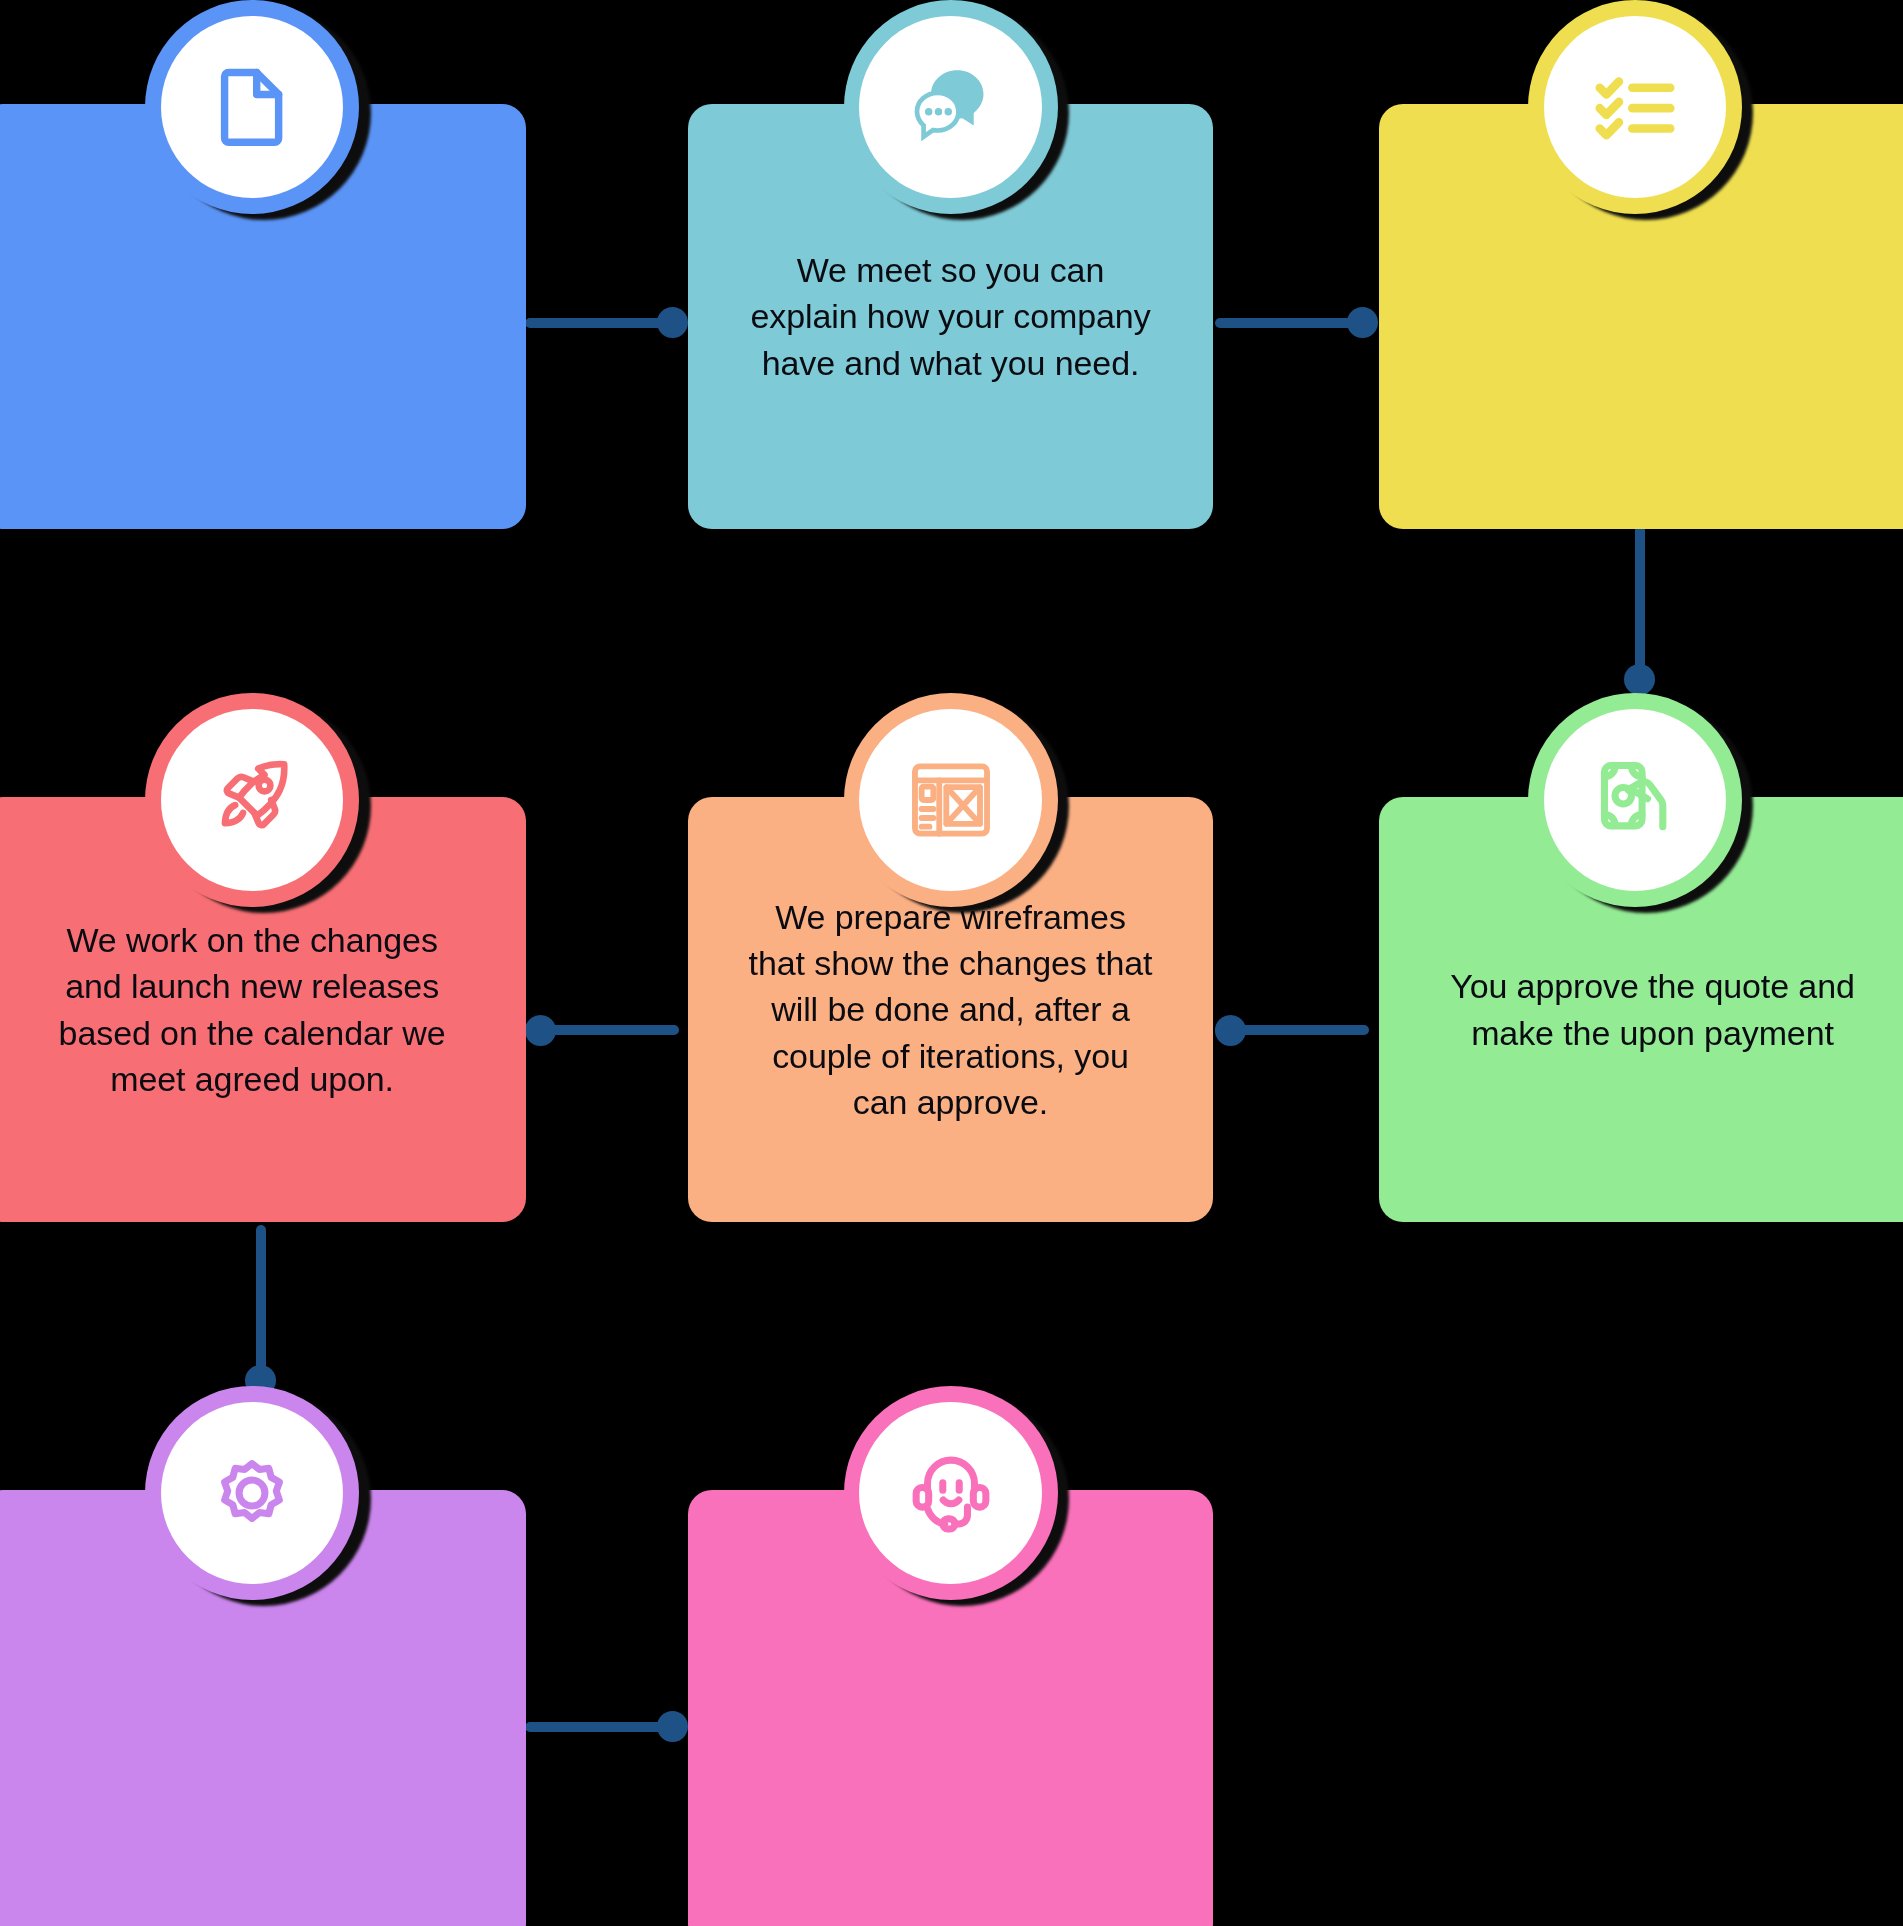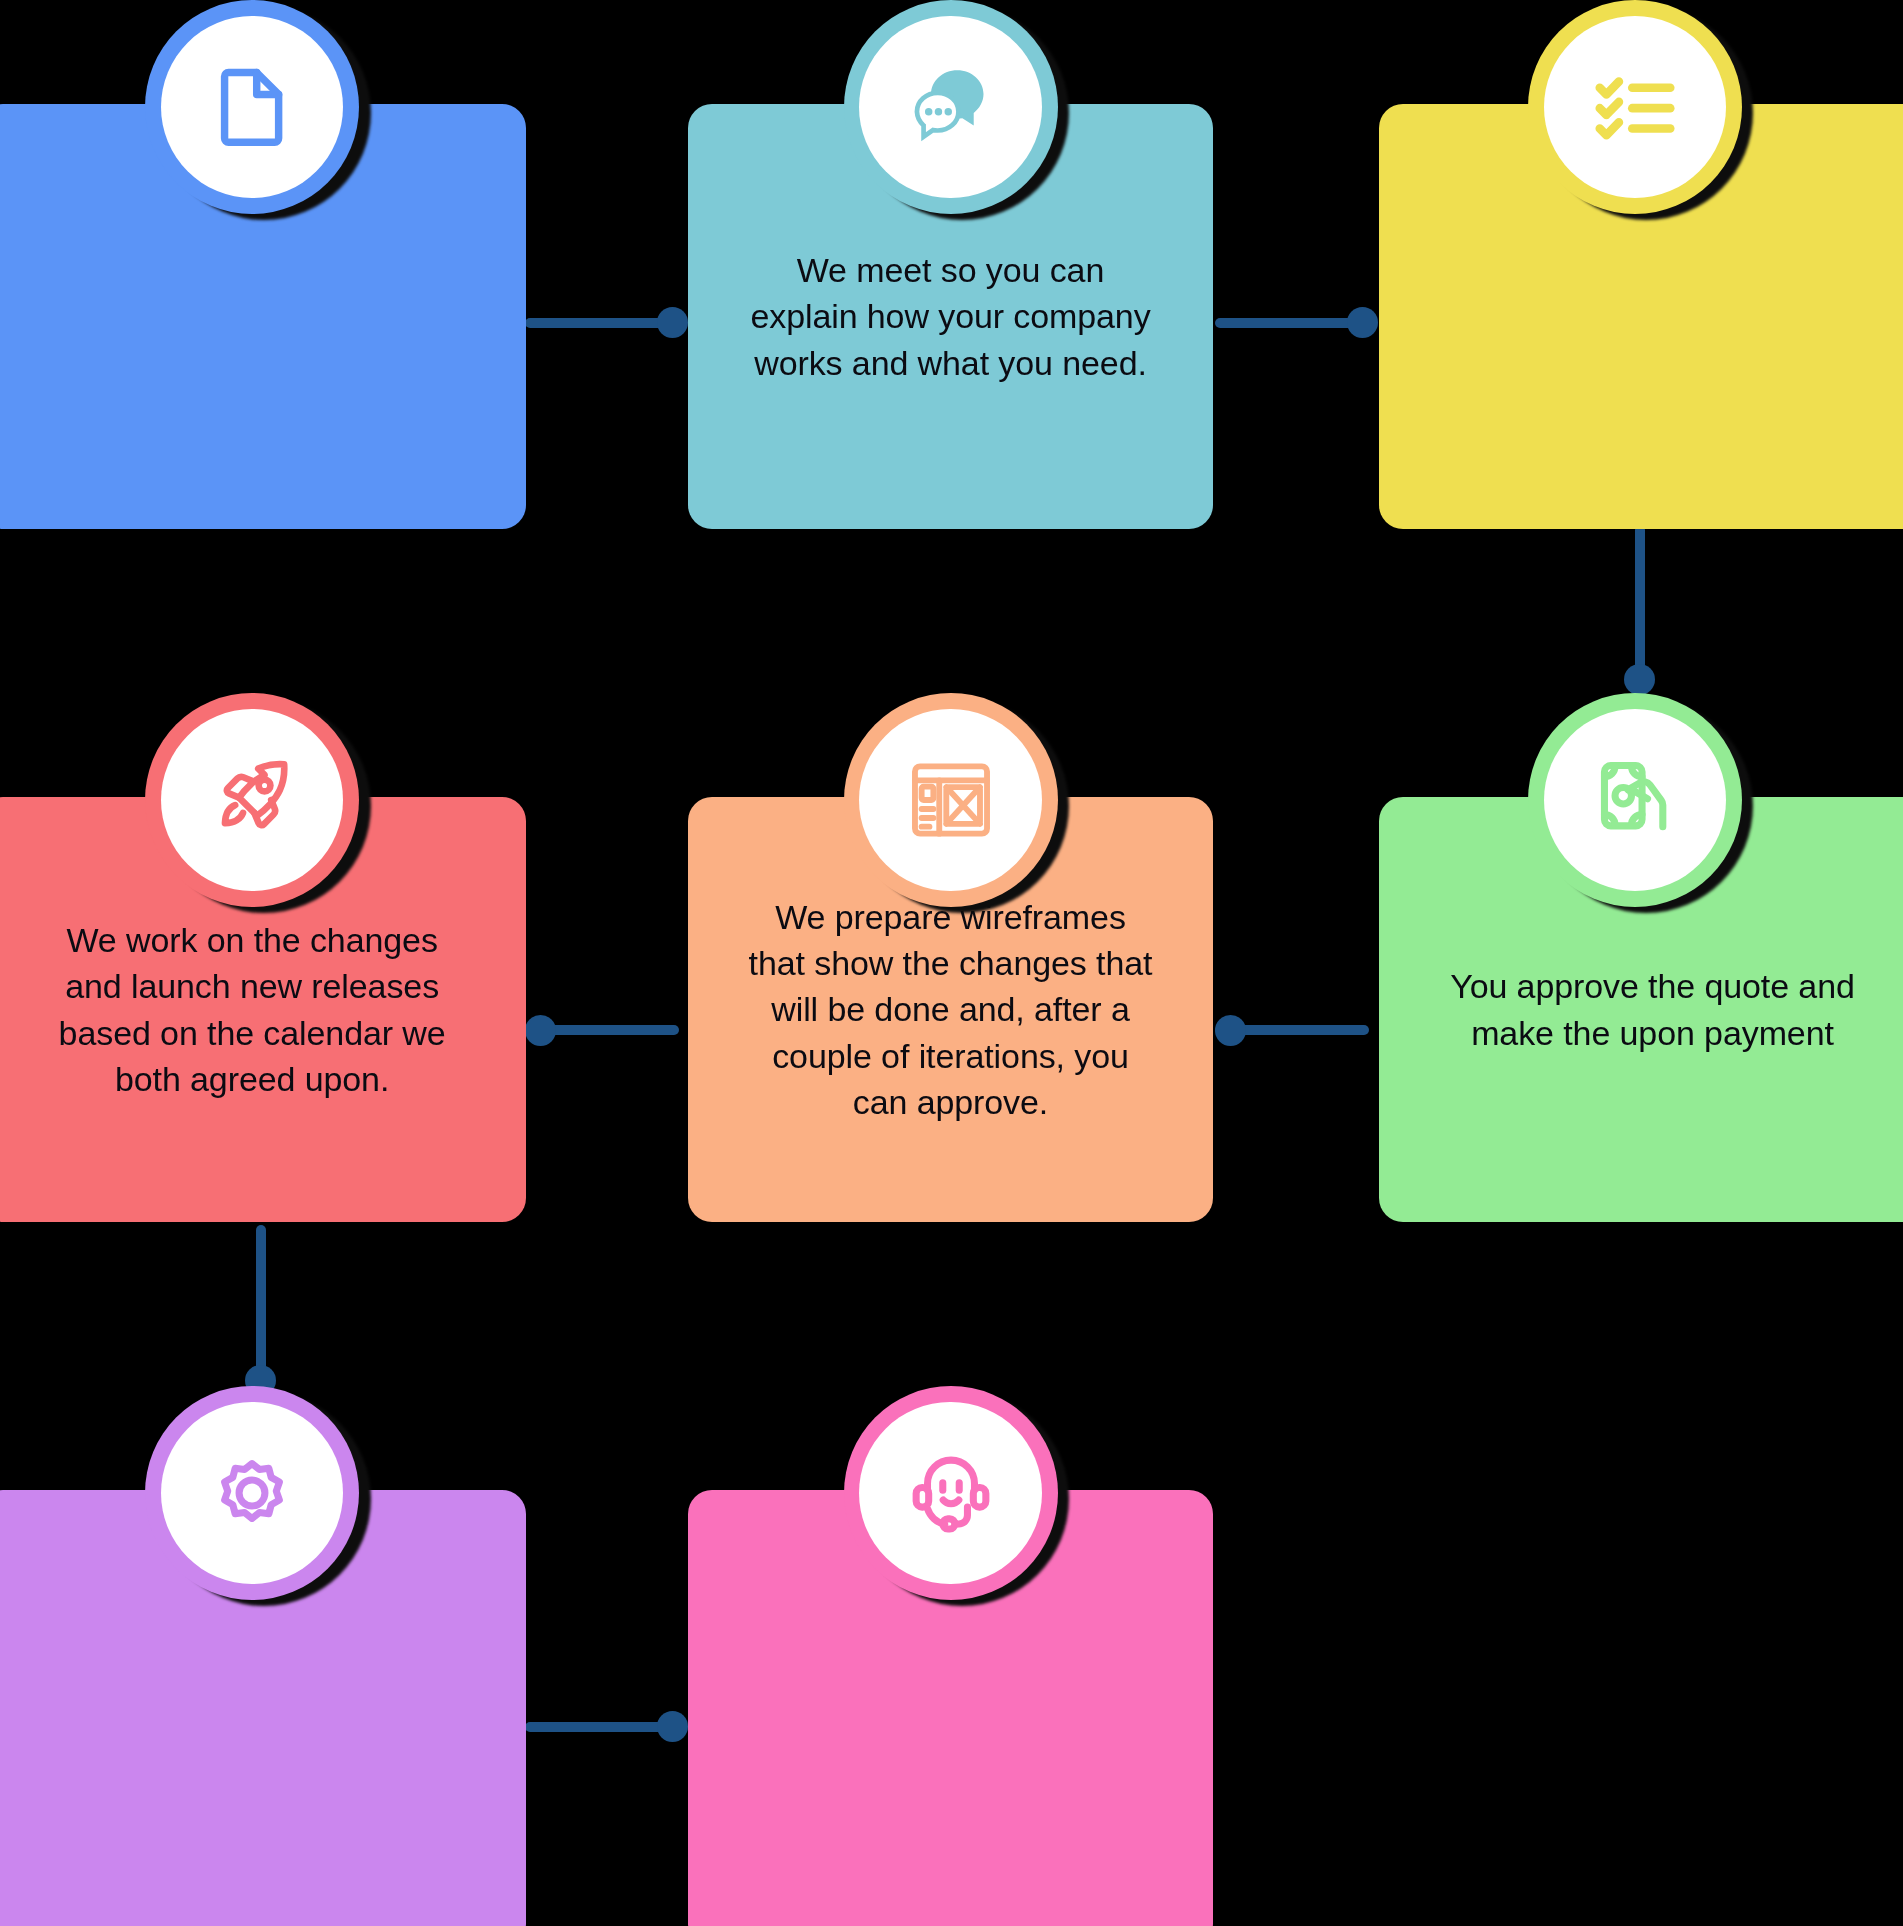--- a/index.html
+++ b/index.html
@@ -173,21 +173,21 @@
           <path fill="#ffffff" d="M8.6 8.4c2.9 0 5.3 2.1 5.3 4.8s-2.4 4.8-5.3 4.8c-.4 0-.8 0-1.2-.1L5 19.6v-2.9a4.9 4.9 0 0 1-1.7-3.5c0-2.7 2.4-4.8 5.3-4.8z"></path>
           <path fill="none" stroke="#7ecad6" stroke-width="1.2" d="M8.6 8.4c2.9 0 5.3 2.1 5.3 4.8s-2.4 4.8-5.3 4.8c-.4 0-.8 0-1.2-.1L5 19.6v-2.9a4.9 4.9 0 0 1-1.7-3.5c0-2.7 2.4-4.8 5.3-4.8z"></path>
           <circle fill="#7ecad6" cx="6.3" cy="13.2" r="0.95"></circle>
           <circle fill="#7ecad6" cx="8.8" cy="13.2" r="0.95"></circle>
           <circle fill="#7ecad6" cx="11.3" cy="13.2" r="0.95"></circle>
         </svg>
       </div>
     </div>
     <div class="card-text">We meet so you can
 explain how your company
-works and what you need.</div>
+have and what you need.</div>
   </div>
 
   <div class="card" style="left:1379px; top:104px; width:547px; height:425px; background:#efdf50;">
     <div class="badge" style="top:-104px; left:256px;">
       <div class="badge-shadow"></div>
       <div class="badge-ring" style="background:#efdf50;"></div>
       <div class="badge-inner">
         <svg viewBox="0 0 24 24" fill="none" stroke="#efdf50" stroke-width="2.2" stroke-linecap="round" stroke-linejoin="round">
           <path d="M3 7.1l1.7 1.7L7.9 5.5"></path>
           <path d="M3 12.3l1.7 1.7 3.2-3.3"></path>
@@ -257,21 +257,21 @@
           <circle cx="15.2" cy="8.3" r="1.5"></circle>
           <path d="M8.7 11.4L6.1 10.3c-.5-.2-.7-.9-.3-1.3l2.5-2.5c.4-.4 1-.5 1.5-.3l2.2.9"></path>
           <path d="M12.6 15.3l1.1 2.6c.2.5.9.7 1.3.3l2.5-2.5c.4-.4.5-1 .3-1.5l-.9-2.2"></path>
           <path d="M7.7 13.3c-1.5.6-2.5 2.2-2.6 4.6 2.4-.1 4.0-1.1 4.6-2.6"></path>
         </svg>
       </div>
     </div>
     <div class="card-text">We work on the changes
 and launch new releases
 based on the calendar we
-both agreed upon.</div>
+meet agreed upon.</div>
   </div>
 
   <div class="card" style="left:-21.4px; top:1490px; width:547px; height:457px; background:#cb86ee;">
     <div class="badge" style="top:-104px;">
       <div class="badge-shadow"></div>
       <div class="badge-ring" style="background:#cb86ee;"></div>
       <div class="badge-inner">
         <svg viewBox="0 0 24 24" fill="none" stroke="#cb86ee" stroke-width="1.8" stroke-linecap="round" stroke-linejoin="round">
           <path d="M12 2.6l1.9 1.5 2.4-.3.6 2.3 2.1 1.2-.8 2.3.8 2.3-2.1 1.2-.6 2.3-2.4-.3L12 16.6l-1.9-1.5-2.4.3-.6-2.3-2.1-1.2.8-2.3-.8-2.3 2.1-1.2.6-2.3 2.4.3z" transform="translate(0,1.9)"></path>
           <circle cx="12" cy="12" r="3.3"></circle>

